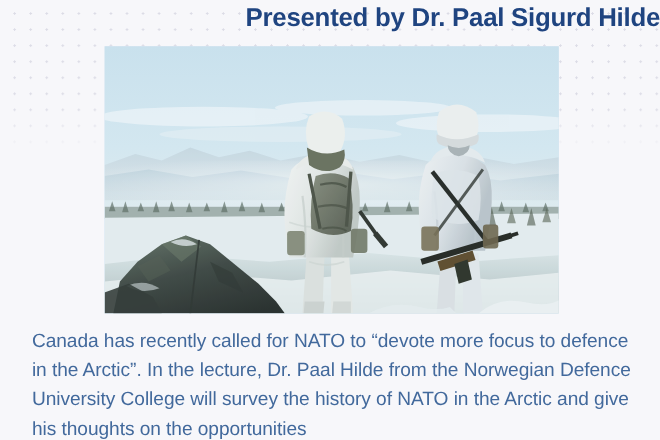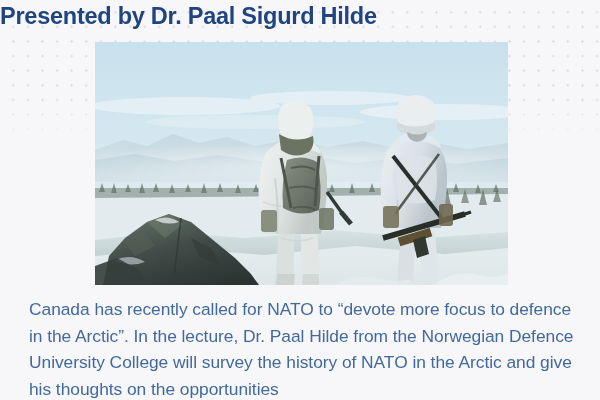--- a/index.html
+++ b/index.html
@@ -26,21 +26,21 @@
     -webkit-mask-image: linear-gradient(to bottom, #000 0px, #000 95px, transparent 140px);
     mask-image: linear-gradient(to bottom, #000 0px, #000 95px, transparent 140px);
     pointer-events: none;
   }
 
   
   #page-title {
     position: absolute;
     left: 0; top: 3px;
     width: 600px;
-    text-align: left;
+    text-align: right;
     font-size: 23.5px;
     font-weight: bold;
     letter-spacing: -0.25px;
     color: #1f4480;
     white-space: nowrap;
   }
 
   
   #photo {
     position: absolute;

